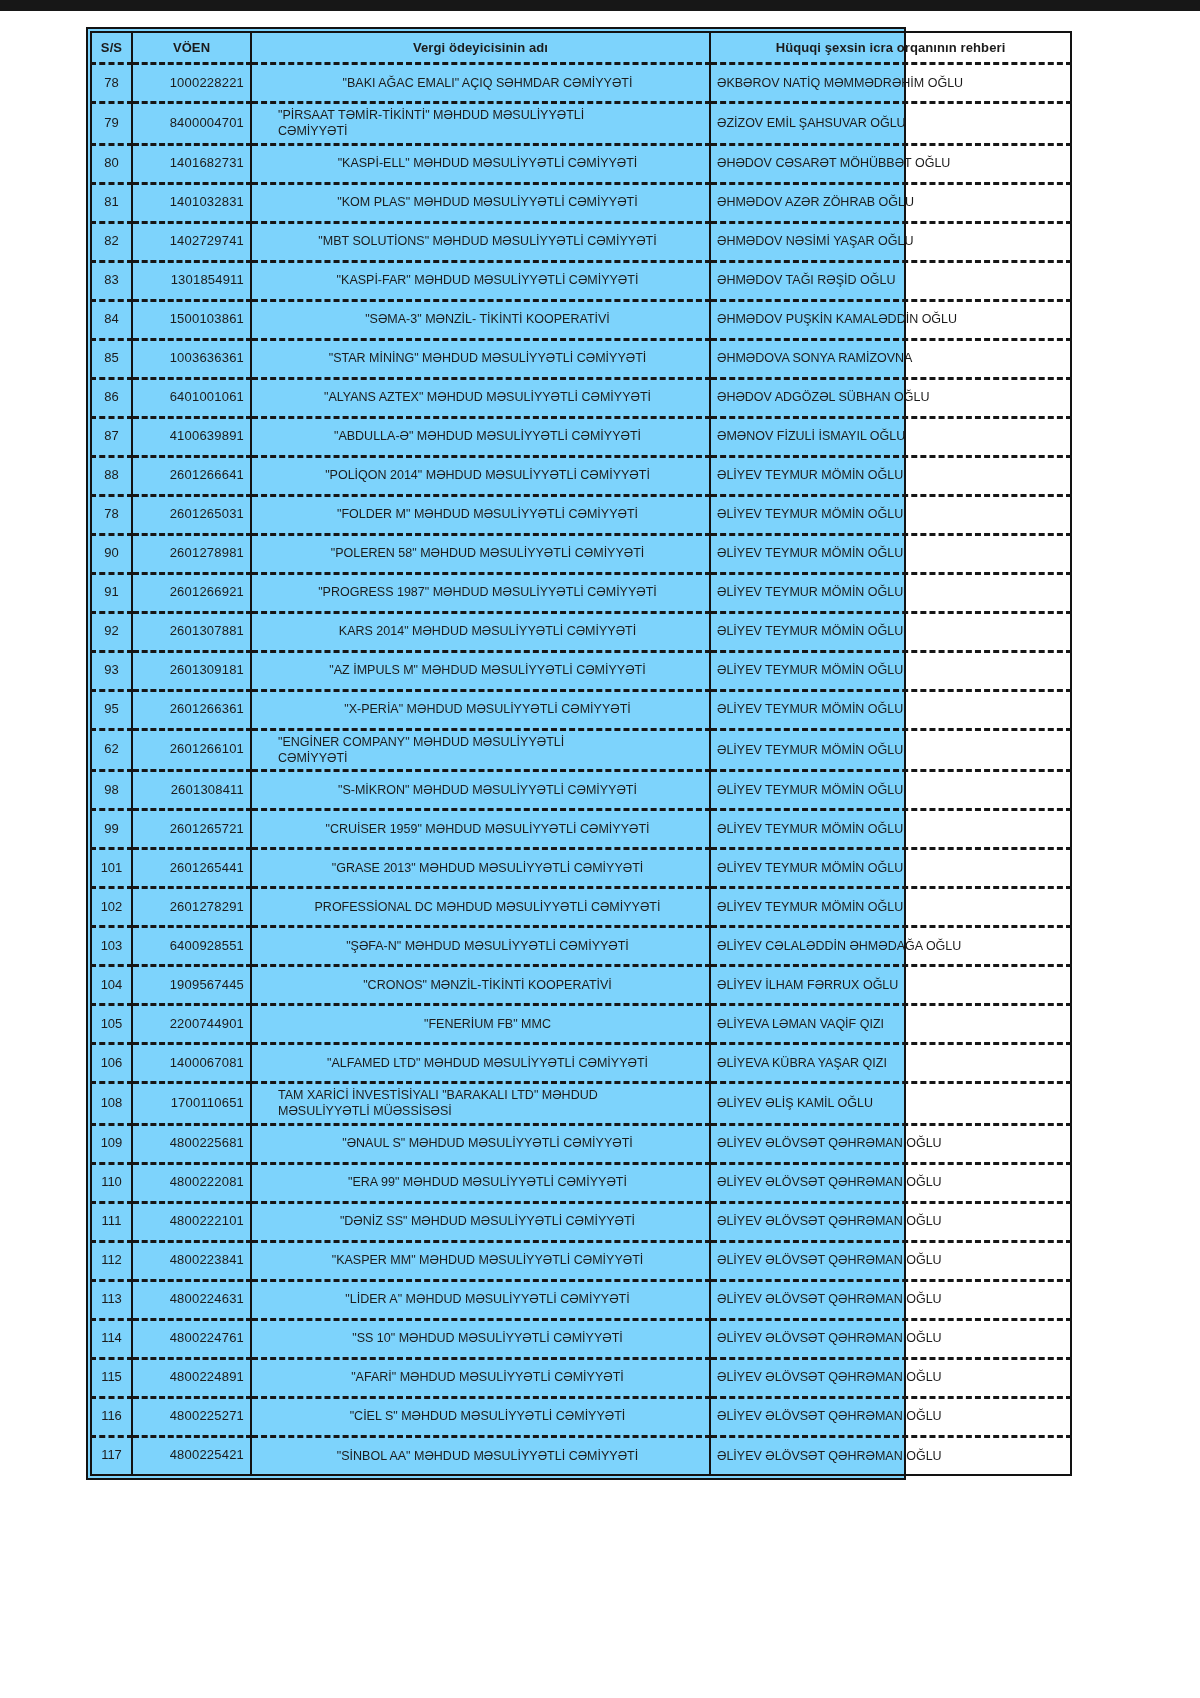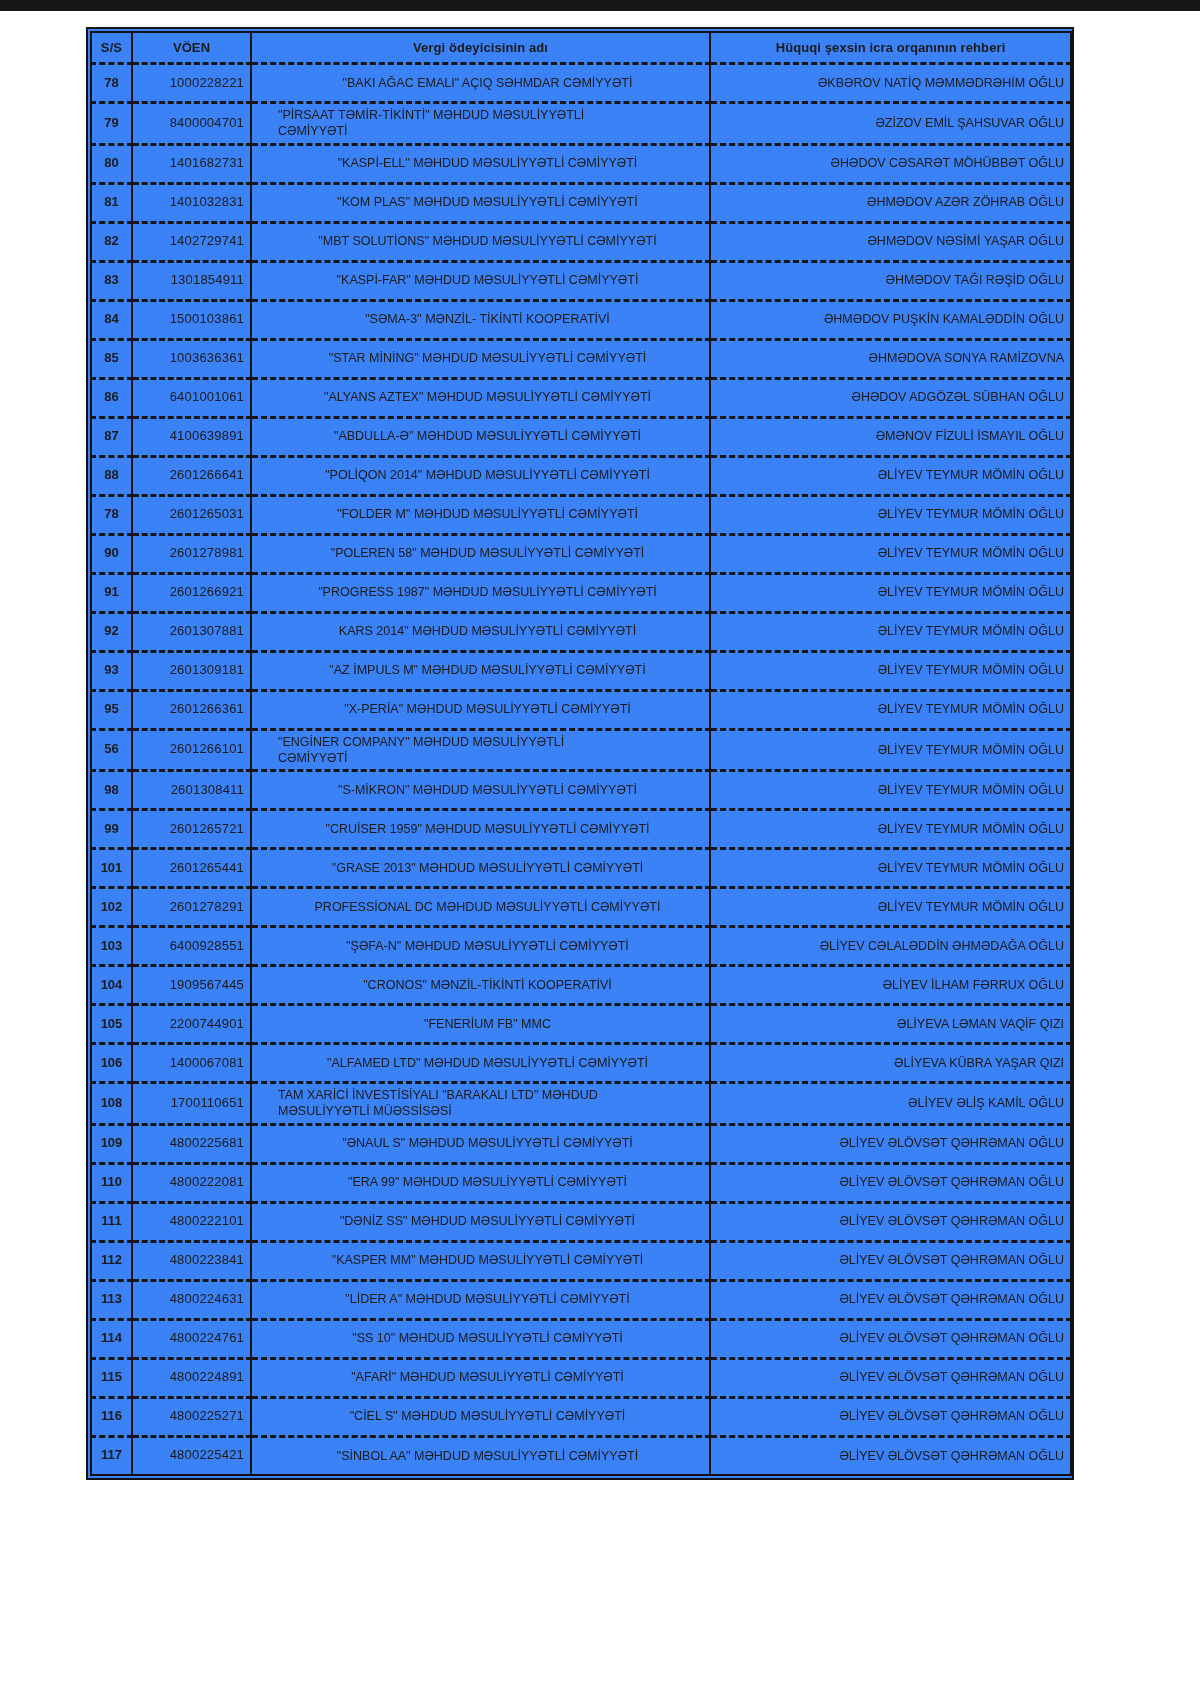--- a/index.html
+++ b/index.html
@@ -19,24 +19,24 @@
     position: absolute;
     top: 0; left: 0;
     width: 1200px;
     height: 11px;
     background: #171717;
   }
   .table-frame {
     position: absolute;
     top: 27px;
     left: 86px;
-    width: 988px;
+    width: 820px;
     border: 2px solid #121212;
     padding: 2px;
-    background: #3b82f6;
+    background: #7dd3fc;
     box-sizing: border-box;
   }
   table.reg-table {
     border-collapse: collapse;
     width: 100%;
     table-layout: fixed;
     border: 2px solid #121212;
   }
   .reg-table th, .reg-table td {
     box-sizing: border-box;
@@ -53,42 +53,42 @@
     padding: 7px 4px;
     letter-spacing: 0.1px;
   }
   .reg-table tbody td {
     border-top: 3px dashed #161616;
     height: 39px;
     padding: 3px 6px;
     line-height: 1.3;
   }
   .no-cell {
-    font-weight: bold;
+    font-weight: normal;
     font-size: 13px;
     text-align: center;
   }
   .voen-cell {
     font-size: 13px;
     text-align: right;
     letter-spacing: 0.2px;
   }
   .name-cell {
     font-size: 12.5px;
     text-align: center;
     white-space: pre-line;
     padding-left: 26px !important;
     padding-right: 12px !important;
   }
   .name-cell.long {
     text-align: left;
   }
   .head-cell {
     font-size: 12.5px;
-    text-align: right;
+    text-align: left;
   }
 </style>
 </head>
 <body>
 
 <div class="top-bar"></div>
 
 <div class="table-frame">
   <table class="reg-table">
     <colgroup>
@@ -203,21 +203,21 @@
           <td class="name-cell">"AZ İMPULS M" MƏHDUD MƏSULİYYƏTLİ CƏMİYYƏTİ</td>
           <td class="head-cell">ƏLİYEV TEYMUR MÖMİN OĞLU</td>
         </tr>
         <tr>
           <td class="no-cell">95</td>
           <td class="voen-cell">2601266361</td>
           <td class="name-cell">"X-PERİA" MƏHDUD MƏSULİYYƏTLİ CƏMİYYƏTİ</td>
           <td class="head-cell">ƏLİYEV TEYMUR MÖMİN OĞLU</td>
         </tr>
         <tr>
-          <td class="no-cell">56</td>
+          <td class="no-cell">62</td>
           <td class="voen-cell">2601266101</td>
           <td class="name-cell long">"ENGİNER COMPANY" MƏHDUD MƏSULİYYƏTLİ
 CƏMİYYƏTİ</td>
           <td class="head-cell">ƏLİYEV TEYMUR MÖMİN OĞLU</td>
         </tr>
         <tr>
           <td class="no-cell">98</td>
           <td class="voen-cell">2601308411</td>
           <td class="name-cell">"S-MİKRON" MƏHDUD MƏSULİYYƏTLİ CƏMİYYƏTİ</td>
           <td class="head-cell">ƏLİYEV TEYMUR MÖMİN OĞLU</td>

